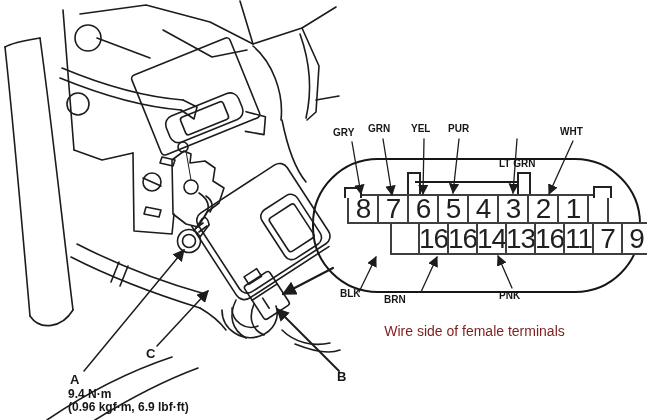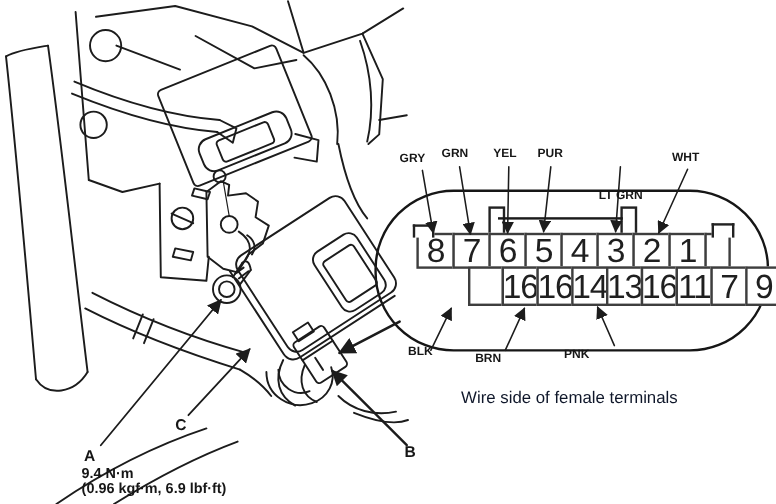--- a/index.html
+++ b/index.html
@@ -28,21 +28,21 @@
   .row-top .blank{width:22px;}
   .row-bottom{left:342px;top:222px;height:33px;margin-left:48px;}
   .row-bottom .tcell{width:31px;}
   .row-bottom .blank{width:30px;}
   
   .wlabel{position:absolute;font-size:10px;font-weight:bold;white-space:nowrap;z-index:5;}
   .callout{position:absolute;font-size:13px;font-weight:bold;z-index:5;}
   .torque{position:absolute;font-size:12px;font-weight:bold;white-space:nowrap;z-index:5;}
   .caption{
     position:absolute;left:312px;top:323px;width:325px;text-align:center;
-    font-size:14px;color:#0f172a;z-index:5;
+    font-size:14px;color:#7f1d1d;z-index:5;
   }
 </style>
 </head>
 <body>
 
 <div id="stage">
 
   <svg id="drawing-svg" width="647" height="420" viewBox="0 0 647 420">
     <defs>
       <marker id="ah-s" viewBox="0 0 10 10" refX="9" refY="5" markerWidth="8" markerHeight="8" orient="auto-start-reverse">
@@ -203,22 +203,22 @@
   <div class="notch" style="left:344px;top:187px;width:14px;height:9px;"></div>
   <div class="notch" style="left:593px;top:186px;width:15px;height:10px;"></div>
 
   <div class="wlabel" style="left:333px;top:127px;">GRY</div>
   <div class="wlabel" style="left:368px;top:123px;">GRN</div>
   <div class="wlabel" style="left:411px;top:123px;">YEL</div>
   <div class="wlabel" style="left:448px;top:123px;">PUR</div>
   <div class="wlabel" style="left:499px;top:123px;margin-top:35px;">LT GRN</div>
   <div class="wlabel" style="left:560px;top:126px;">WHT</div>
   <div class="wlabel" style="left:340px;top:288px;text-align:right;">BLK</div>
-  <div class="wlabel" style="left:396px;top:294px;">BRN</div>
-  <div class="wlabel" style="left:470px;top:290px;">PNK</div>
+  <div class="wlabel" style="left:384px;top:294px;">BRN</div>
+  <div class="wlabel" style="left:499px;top:290px;">PNK</div>
 
   <div class="caption">Wire side of female terminals</div>
 
   <div class="callout" style="left:70px;top:372px;">A</div>
   <div class="torque" style="left:68px;top:387px;">9.4 N·m</div>
   <div class="torque" style="left:68px;top:400px;text-align:center;">(0.96 kgf·m, 6.9 lbf·ft)</div>
   <div class="callout" style="left:337px;top:369px;">B</div>
   <div class="callout" style="left:146px;top:346px;">C</div>
 
 </div>

